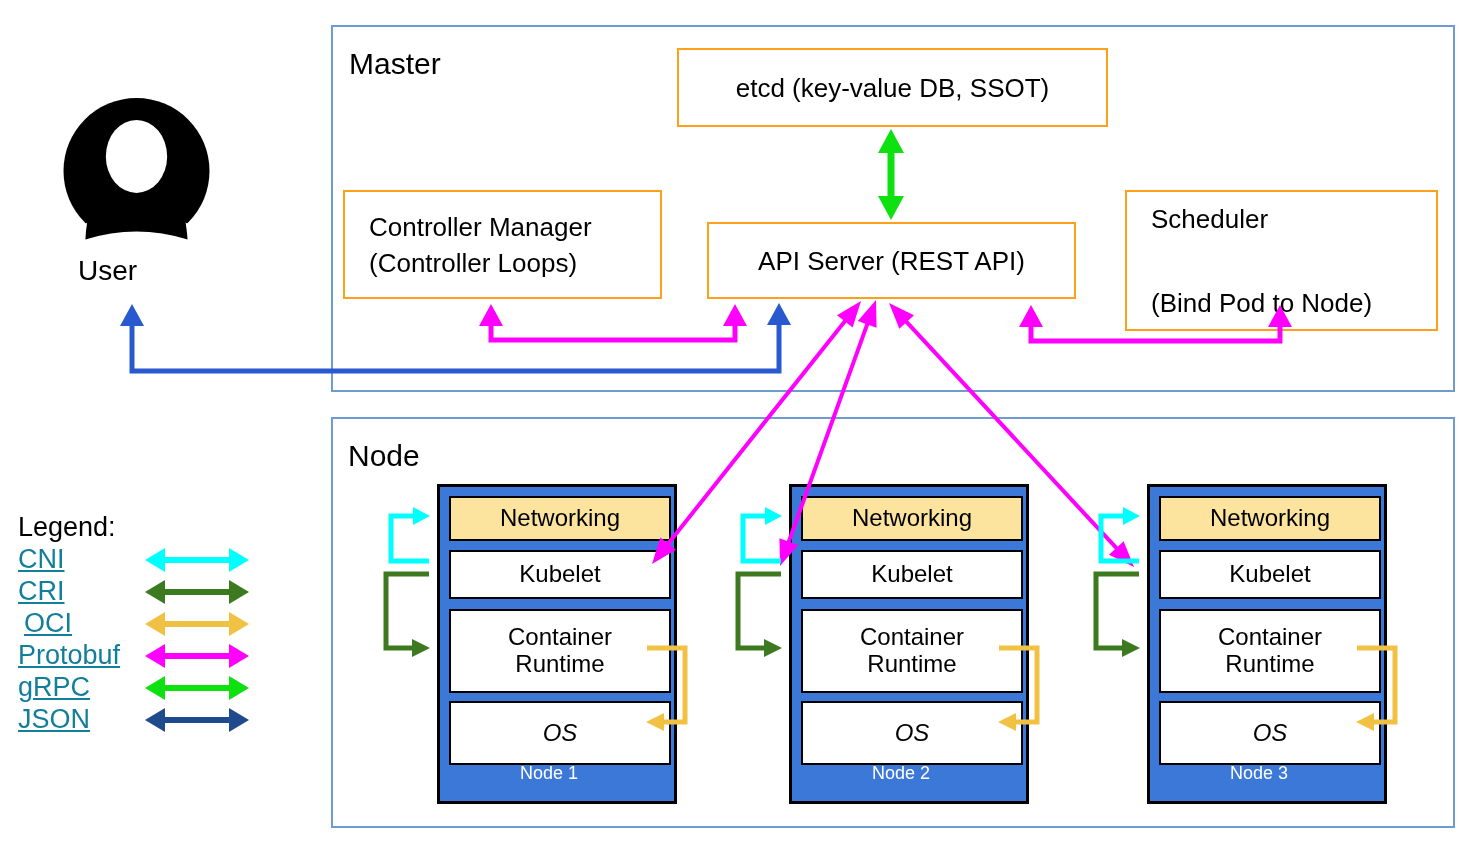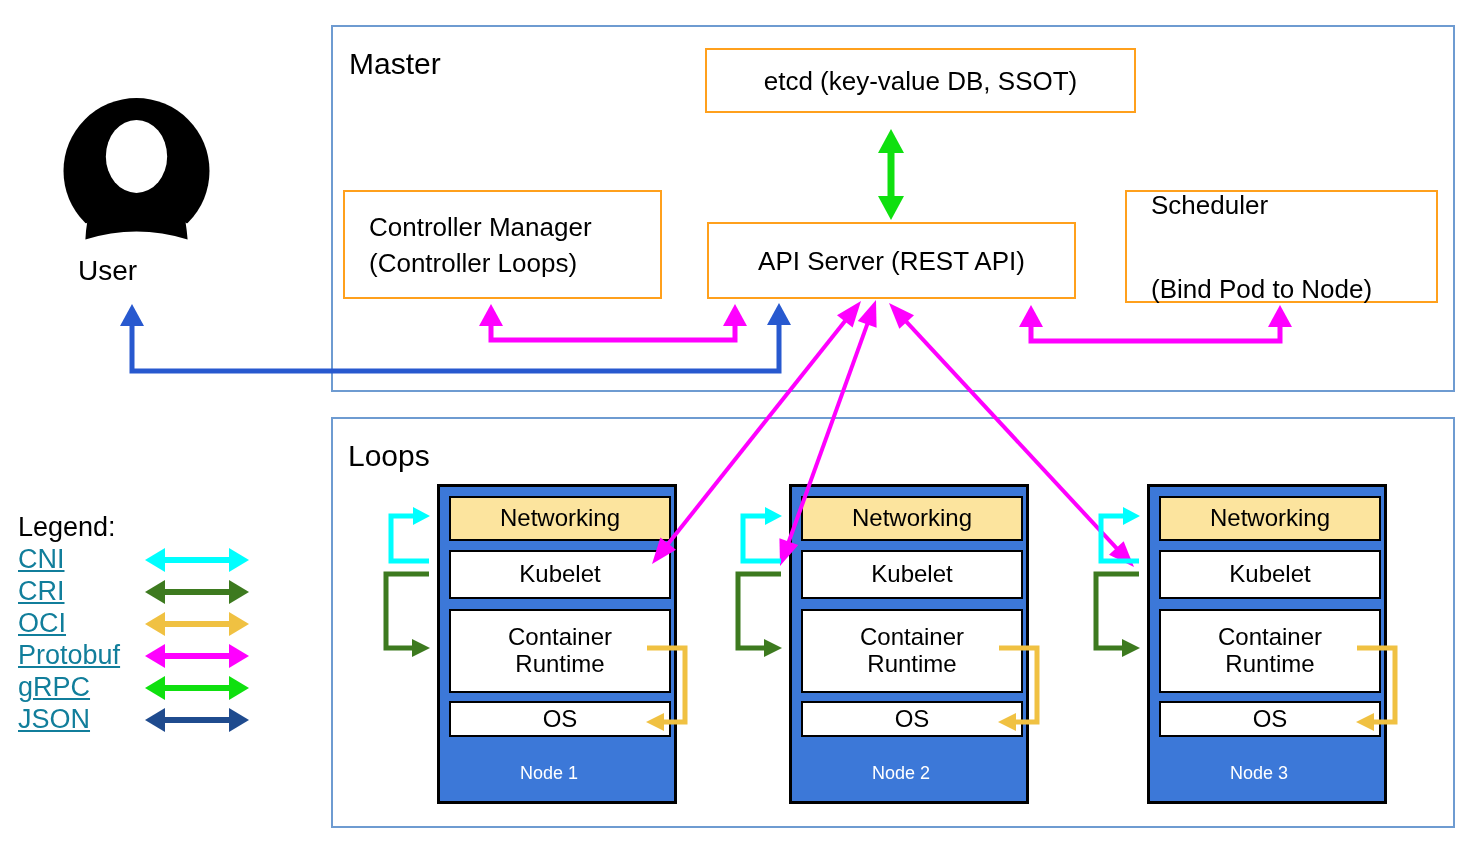--- a/index.html
+++ b/index.html
@@ -24,21 +24,21 @@
     background:var(--nodefill);border:3px solid #000;box-sizing:border-box;margin-left:19px;
   }
   .layer{
     position:absolute;left:9px;width:222px;background:#fff;border:2px solid #000;box-sizing:border-box;
     display:flex;align-items:center;justify-content:center;text-align:center;
     font-size:24px;line-height:1.12;color:var(--ink);
   }
   .layer.l0{top:9px;height:45px;background:var(--netfill);}
   .layer.l1{top:63px;height:49px;}
   .layer.l2{top:122px;height:84px;padding:0 22px;}
-  .layer.l3{top:214px;height:36px;}
+  .layer.l3{top:214px;height:64px;font-style:italic;}
   .node-label{
     position:absolute;left:0;right:16px;top:276px;text-align:center;
     color:var(--nodelabel);font-size:18px;
   }
   .user-label{position:absolute;left:78px;top:255px;width:120px;font-size:28px;}
   .legend-title{position:absolute;left:18px;top:512px;font-size:27px;}
   .legend-link{
     position:absolute;left:18px;font-size:27px;color:var(--link);
     text-decoration:underline;cursor:pointer;white-space:nowrap;
   }
@@ -46,48 +46,48 @@
   #user-icon{position:absolute;left:63px;top:98px;width:147px;height:146px;}
 </style>
 </head>
 <body>
 
 <div id="canvas">
 
   <div class="frame" style="left:331px;top:25px;width:1124px;height:367px;"></div>
   <div class="frame-title" style="left:349px;top:47px;">Master</div>
 
-  <div class="obox center" style="left:677px;top:48px;width:431px;height:65px;margin-left:28px;">
+  <div class="obox center" style="left:677px;top:48px;width:431px;height:79px;">
     <span>etcd (key-value DB, SSOT)</span>
   </div>
 
   <div class="obox leftpad" style="left:343px;top:190px;width:319px;height:109px;">
     <span>Controller Manager</span>
     <span>(Controller Loops)</span>
   </div>
 
   <div class="obox center" style="left:707px;top:222px;width:369px;height:77px;">
     <span>API Server (REST API)</span>
   </div>
 
-  <div class="obox leftpad" style="left:1125px;top:190px;width:313px;height:113px;gap:48px;">
+  <div class="obox leftpad" style="left:1125px;top:190px;width:313px;height:141px;gap:48px;">
     <span>Scheduler</span>
     <span>(Bind Pod to Node)</span>
   </div>
 
   <svg id="user-icon" viewBox="0 0 100 100">
     <circle cx="50" cy="50" r="50" fill="#000"></circle>
     <ellipse cx="50" cy="122" rx="58" ry="45" fill="#fff"></ellipse>
     <path d="M 15,97 C 17,63 30,56 50,56 C 70,56 83,63 85,97 Q 50,86 15,97 Z" fill="#000"></path>
     <ellipse cx="50" cy="40" rx="21" ry="25" fill="#fff"></ellipse>
   </svg>
   <div class="user-label">User</div>
 
   <div class="frame" style="left:331px;top:417px;width:1124px;height:411px;"></div>
-  <div class="frame-title" style="left:348px;top:439px;">Loops</div>
+  <div class="frame-title" style="left:348px;top:439px;">Node</div>
 
   <div id="nodes-host">
       <div class="node" style="left: 418px;">
         <div class="layer l0">Networking</div>
         <div class="layer l1">Kubelet</div>
         <div class="layer l2">Container Runtime</div>
         <div class="layer l3">OS</div>
         <div class="node-label">Node 1</div>
       </div>
       <div class="node" style="left: 770px;">
@@ -103,21 +103,21 @@
         <div class="layer l2">Container Runtime</div>
         <div class="layer l3">OS</div>
         <div class="node-label">Node 3</div>
       </div>
     </div>
 
   <div class="legend-title">Legend:</div>
   <div id="legend-host">
       <span class="legend-link" style="top: 544px;">CNI</span>
       <span class="legend-link" style="top: 576px;">CRI</span>
-      <span class="legend-link" style="top: 608px;">OCI</span>
+      <span class="legend-link" style="top: 608px; margin-left: 6px;">OCI</span>
       <span class="legend-link" style="top: 640px;">Protobuf</span>
       <span class="legend-link" style="top: 672px;">gRPC</span>
       <span class="legend-link" style="top: 704px;">JSON</span>
     </div>
 
   <svg id="overlay" viewBox="0 0 1475 852">
       <g>
         <polygon points="891,220 878,196 904,196" fill="#0fe00f"></polygon>
         <polygon points="891,129 904,153 878,153" fill="#0fe00f"></polygon>
         <polyline points="891,151 891,198" fill="none" stroke="#0fe00f" stroke-width="7"></polyline>

